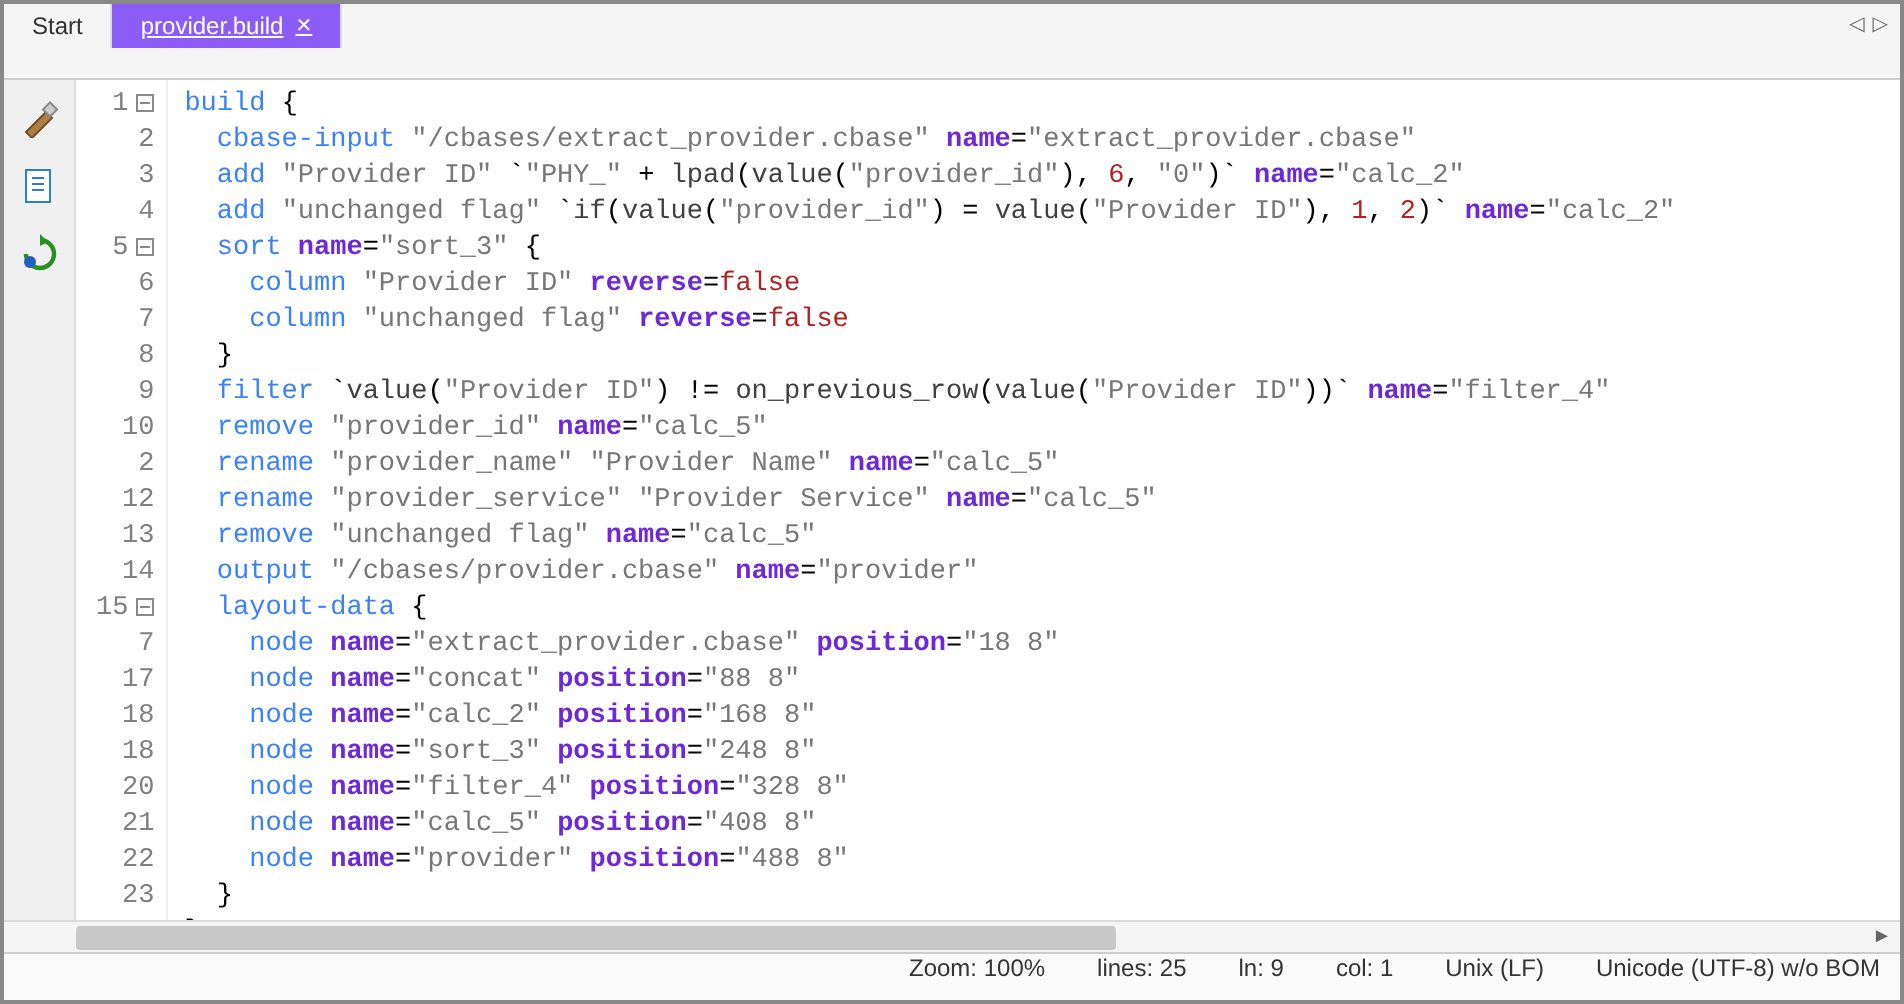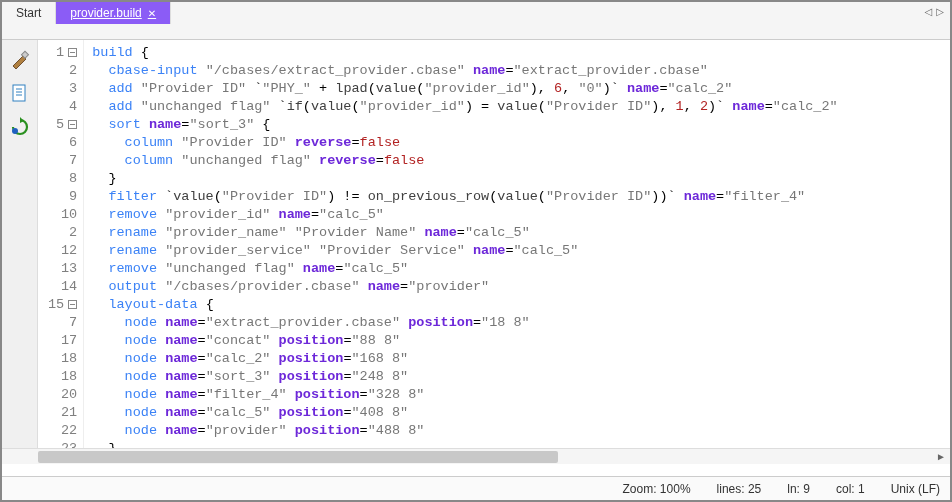--- a/index.html
+++ b/index.html
@@ -25,21 +25,21 @@
   .str  { color: #777777; }    
   .val  { color: #b22222; }    
   .pur  { color: #6d28d9; font-weight: bold; }    
   .grn  { color: #404040; }    
   .brace{ color: #000; }
   .scrollbar-h { height: 16px; border-top: 1px solid #ddd; background: #f5f5f5; position: relative; }
   .scrollbar-h .thumb { position: absolute; left: 36px; top: 2px; height: 12px; width: 520px; background: #c8c8c8; border-radius: 2px; }
   .scrollbar-h .arrow { position: absolute; top: 1px; width: 14px; height: 14px; color: #666; font-size: 10px; text-align: center; line-height: 14px; cursor: pointer; }
   .scrollbar-h .arrow.left { left: 36px; }
   .scrollbar-h .arrow.right { right: 2px; }
-  .statusbar { height: 24px; border-top: 1px solid #ccc; background: #fafafa; display: flex; align-items: center; font-size: 12px; color: #333; padding: 0 10px; gap: 26px; justify-content: flex-end; margin-top: 12px; }
+  .statusbar { height: 24px; border-top: 1px solid #ccc; background: #fafafa; display: flex; align-items: flex-start; font-size: 12px; color: #333; padding: 0 10px; gap: 26px; justify-content: flex-end; }
   .statusbar .spacer { flex: 1; }
 </style>
 </head>
 <body>
 
 <div class="frame">
 
   <div class="tabbar">
     <div class="tab">
       <span>Start</span>
@@ -116,15 +116,16 @@
     <span class="arrow right">►</span>
   </div>
 
   <div class="statusbar">
     <div class="spacer"></div>
     <span>Zoom: 100%</span>
     <span>lines: 25</span>
     <span>ln: 9</span>
     <span>col: 1</span>
     <span>Unix (LF)</span>
+    <span>Unicode (UTF-8) w/o BOM</span>
   </div>
 
 </div>
 
 </body></html>

